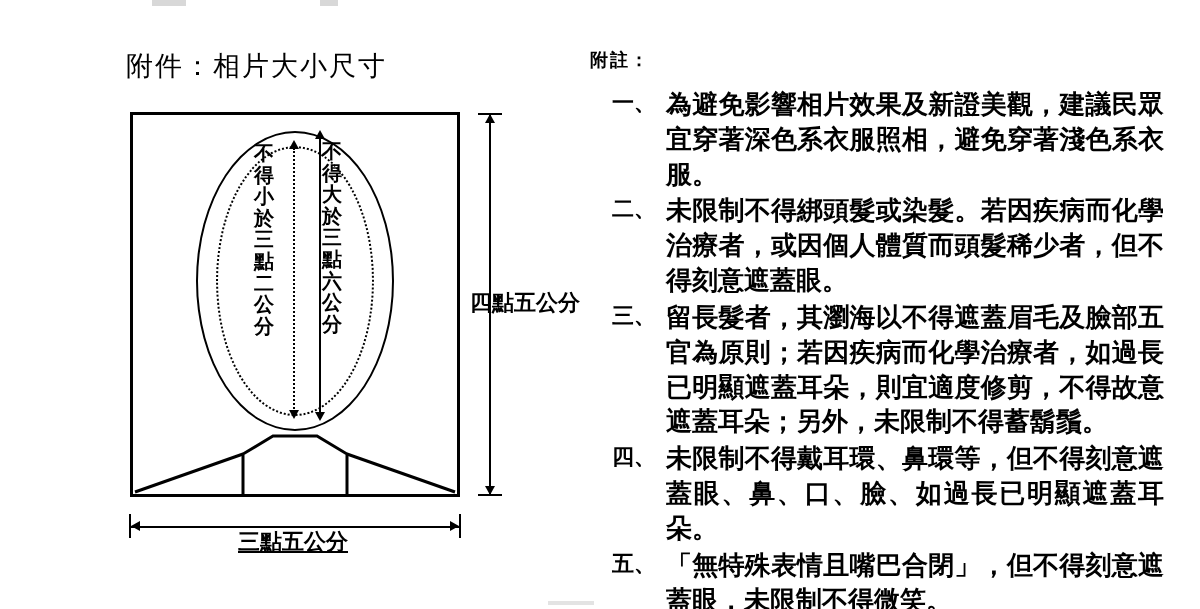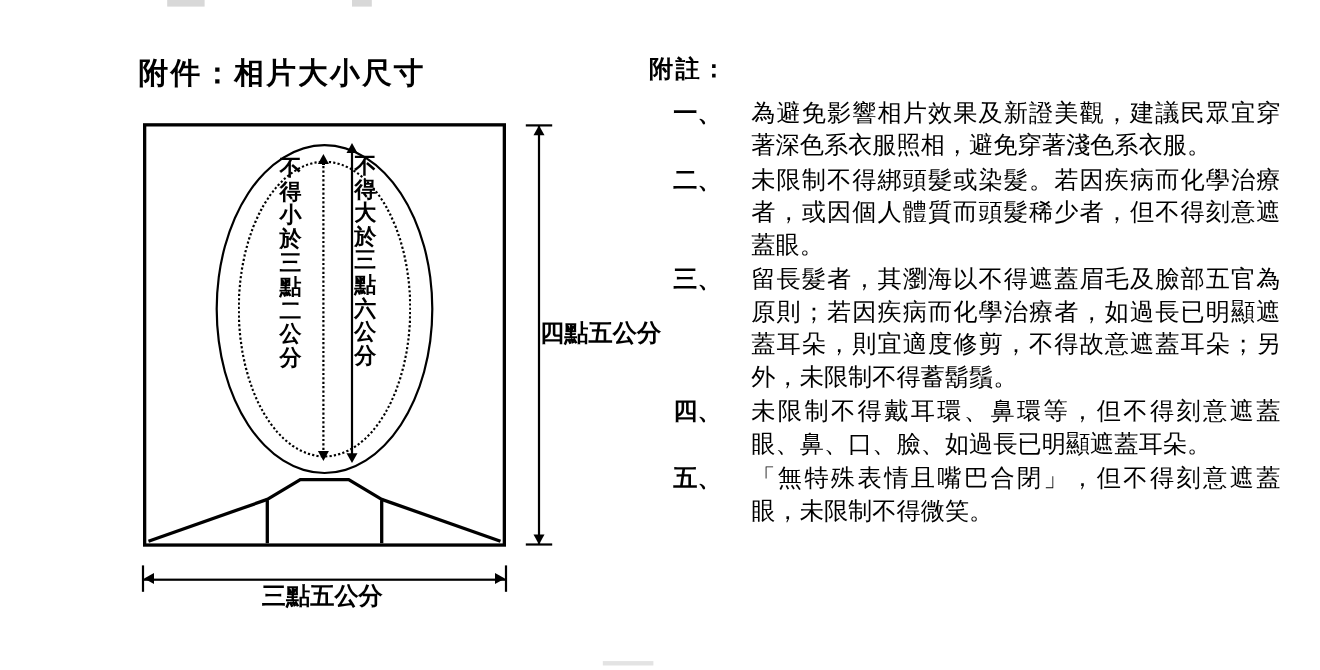--- a/index.html
+++ b/index.html
@@ -53,21 +53,21 @@
     height: 4px;
     background: #e3e3e3;
   }
 
   
   .left-title {
     position: absolute;
     left: 126px;
     top: 48px;
     font-size: 27px;
-    font-weight: bold;
+    font-weight: normal;
     letter-spacing: 2px;
     white-space: nowrap;
   }
   .photo-frame {
     position: absolute;
     left: 130px;
     top: 112px;
     width: 330px;
     height: 385px;
     border: 3px solid #000000;
@@ -170,21 +170,20 @@
     border-left: 2px solid #000000;
   }
   .height-label {
     position: absolute;
     left: 470px;
     top: 288px;
     font-size: 22px;
     font-weight: bold;
     width: 140px;
     white-space: nowrap;
-    margin-left: 21px;
   }
   
   .width-dim-line {
     position: absolute;
     left: 130px;
     top: 526px;
     width: 330px;
     height: 0;
     border-top: 2px solid #000000;
   }
@@ -202,20 +201,21 @@
     width: 0; height: 24px;
     border-left: 2px solid #000000;
   }
   .width-label {
     position: absolute;
     left: 238px;
     top: 527px;
     font-size: 22px;
     font-weight: bold;
     white-space: nowrap;
+    text-decoration: underline;
   }
   .htick-top {
     position: absolute;
     left: 478px;
     top: 113px;
     width: 24px; height: 0;
     border-top: 2px solid #000000;
   }
   .htick-bottom {
     position: absolute;
@@ -223,21 +223,21 @@
     top: 494px;
     width: 24px; height: 0;
     border-top: 2px solid #000000;
   }
 
   
   .notes-title {
     position: absolute;
     left: 590px;
     top: 48px;
-    font-size: 22px;
+    font-size: 18px;
     font-weight: bold;
     letter-spacing: 2px;
     white-space: nowrap;
   }
   .notes {
     position: absolute;
     left: 612px;
     top: 88px;
     width: 552px;
   }
@@ -248,26 +248,25 @@
   }
   .note-num {
     flex: 0 0 54px;
     font-size: 22px;
     font-weight: bold;
     line-height: 1.34;
     white-space: nowrap;
   }
   .note-body {
     flex: 1 1 auto;
-    font-size: 22px;
-    font-weight: normal;
+    font-size: 26px;
+    font-weight: bold;
     line-height: 1.34;
     letter-spacing: 0px;
     text-align: justify;
-    margin-left: 17px;
   }
   .hanging {
     text-indent: 0;
   }
 </style>
 </head>
 <body>
 
 <div class="page">
 

